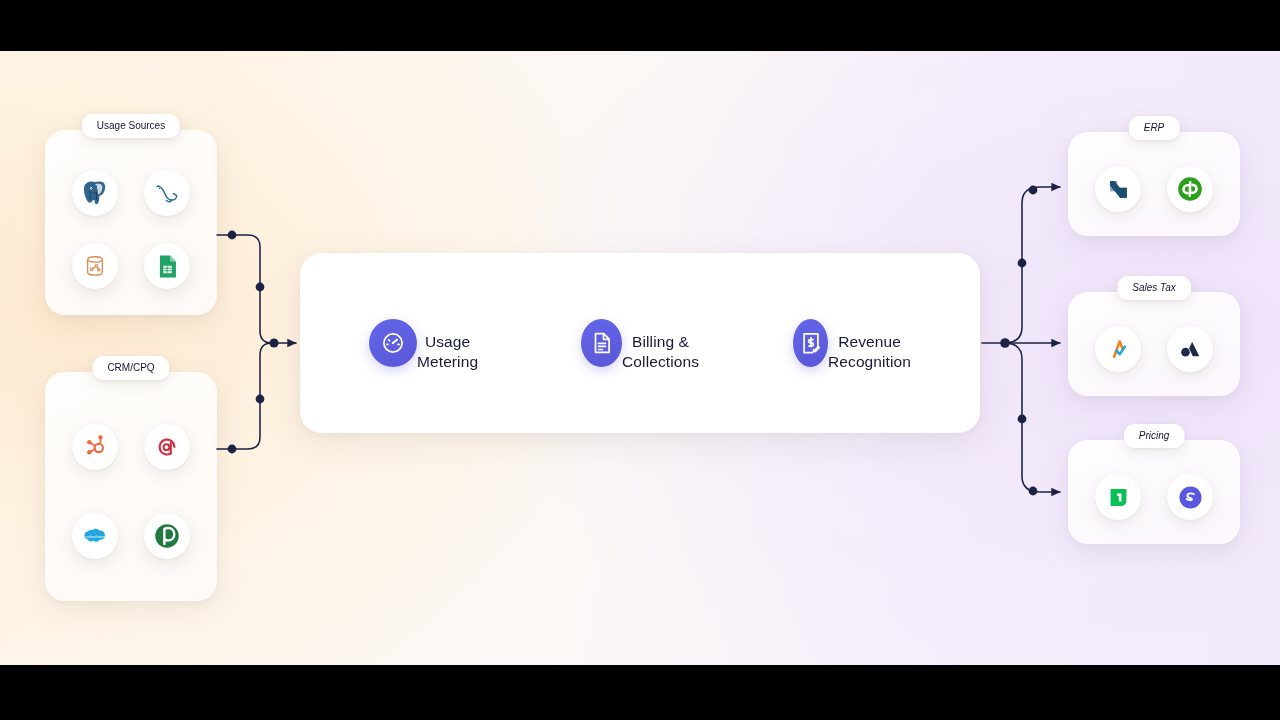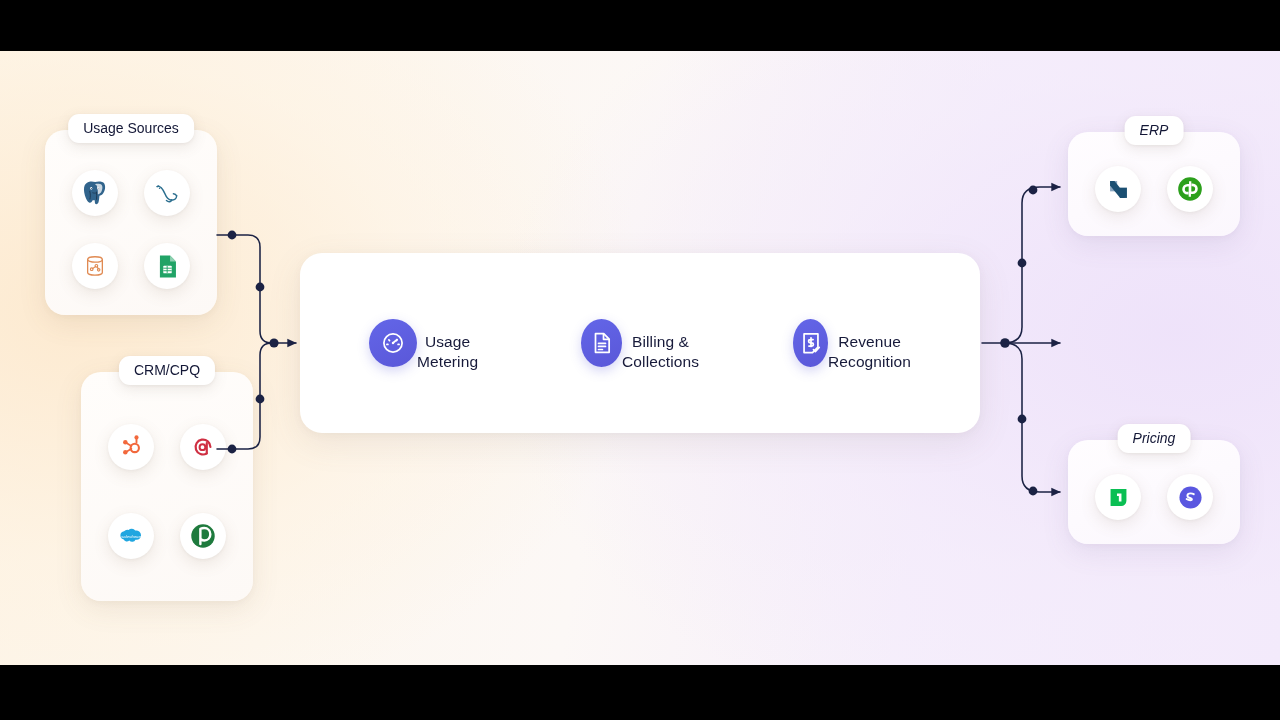--- a/index.html
+++ b/index.html
@@ -30,21 +30,21 @@
   .group.cool {
     background:linear-gradient(160deg,#fffdff 0%,#fbf7fd 100%);
     box-shadow:0 8px 28px rgba(110,90,140,0.11), 0 2px 6px rgba(110,90,140,0.05);
     font-style:italic;
   }
 
   .pill {
     position:absolute; top:-16px; left:50%; transform:translateX(-50%);
     background:#ffffff; border-radius:11px;
     padding:6px 15px 7px;
-    font-size:14px; color:#131736; font-weight:400; white-space:nowrap;
+    font-size:10px; color:#131736; font-weight:400; white-space:nowrap;
     box-shadow:0 4px 14px rgba(110,95,80,0.13), 0 1px 3px rgba(110,95,80,0.08);
     z-index:5;
   }
 
   .tiles { position:absolute; left:0; right:0; top:0; bottom:0;
            display:grid; grid-template-columns:1fr 1fr; align-items:center; justify-items:center; }
   .tile {
     width:46px; height:46px; border-radius:50%; background:#fff;
     display:flex; align-items:center; justify-content:center;
     box-shadow:0 5px 16px rgba(120,100,80,0.13), 0 1px 3px rgba(120,100,80,0.07);
@@ -122,21 +122,21 @@
           <svg width="27" height="27" viewBox="0 0 32 32" aria-hidden="true">
             <path d="M7 3h12l7 7v19H7z" fill="#21a366"></path>
             <path d="M19 3l7 7h-7z" fill="#8ed1b1"></path>
             <rect x="11" y="15" width="10" height="9" rx="1" fill="#fff"></rect>
             <path d="M11 18h10M11 21h10M15.6 15.4v8.2" stroke="#21a366" stroke-width="1.1"></path>
           </svg>
         </div>
       </div>
     </div>
 
-    <div class="group" style="left:45px; top:321px; width:172px; height:229px;margin-left:36px;">
+    <div class="group" style="left:45px; top:321px; width:172px; height:229px;">
       <div class="pill">CRM/CPQ</div>
       <div class="tiles" style="padding:30px 14px 20px;">
         <div class="tile" title="HubSpot">
           <svg width="29" height="29" viewBox="0 0 32 32" aria-hidden="true">
             <path d="M21.5 7.3v4.3" stroke="#f2683c" stroke-width="2.1" stroke-linecap="round"></path>
             <circle cx="21.5" cy="6" r="2.3" fill="#f2683c"></circle>
             <circle cx="9.2" cy="11.4" r="2.5" fill="#f2683c"></circle>
             <circle cx="9.2" cy="22.4" r="2.5" fill="#f2683c"></circle>
             <circle cx="19.6" cy="17.6" r="4.6" fill="none" stroke="#f2683c" stroke-width="2.3"></circle>
             <path d="M11.3 12.6l4.6 2.8M11.3 21.2l4.6-2.7" stroke="#f2683c" stroke-width="1.9" stroke-linecap="round"></path>
@@ -218,20 +218,37 @@
         <div class="tile" title="QuickBooks">
           <svg width="30" height="30" viewBox="0 0 32 32" aria-hidden="true">
             <circle cx="16" cy="16" r="12.6" fill="#2ca01c"></circle>
             <path d="M13.3 10.6a5.6 5.6 0 0 0 0 11.2h1V19h-1a2.8 2.8 0 0 1 0-5.6h1.3v10.9h2.4V10.6z" fill="#fff"></path>
             <path d="M18.7 21.4a5.6 5.6 0 0 0 0-11.2h-1v2.8h1a2.8 2.8 0 0 1 0 5.6h-1.3V7.7h-2.4v13.7z" fill="#fff"></path>
           </svg>
         </div>
       </div>
     </div>
 
+    <div class="group cool" style="left:1068px; top:241px; width:172px; height:104px;">
+      <div class="pill">Sales Tax</div>
+      <div class="tiles" style="padding:18px 14px 8px;">
+        <div class="tile" title="Avalara">
+          <svg width="28" height="28" viewBox="0 0 32 32" aria-hidden="true">
+            <path d="M11.5 24.8L18 7.4l3 7.8" fill="none" stroke="#f4821f" stroke-width="3" stroke-linecap="round" stroke-linejoin="round"></path>
+            <path d="M14.4 17.8l3.4 4.2 6.1-8.6" fill="none" stroke="#1ea7d8" stroke-width="3" stroke-linecap="round" stroke-linejoin="round"></path>
+          </svg>
+        </div>
+        <div class="tile" title="Anrok">
+          <svg width="28" height="28" viewBox="0 0 32 32" aria-hidden="true">
+            <path d="M18.4 7.6l8.2 16.8h-7.4l-4.2-9z" fill="#1f2a4a"></path>
+            <circle cx="10.8" cy="19.6" r="4.9" fill="#1f2a4a"></circle>
+          </svg>
+        </div>
+      </div>
+    </div>
 
     <div class="group cool" style="left:1068px; top:389px; width:172px; height:104px;">
       <div class="pill">Pricing</div>
       <div class="tiles" style="padding:18px 14px 8px;">
         <div class="tile" title="Adyen">
           <svg width="27" height="27" viewBox="0 0 32 32" aria-hidden="true">
             <path d="M6.6 6h18.8v13.8a6.2 6.2 0 0 1-6.2 6.2H6.6z" fill="#0abf53"></path>
             <path d="M19.5 11.4v9.2h-3.1v-6.4h-2.2v-2.8z" fill="#fff"></path>
           </svg>
         </div>

